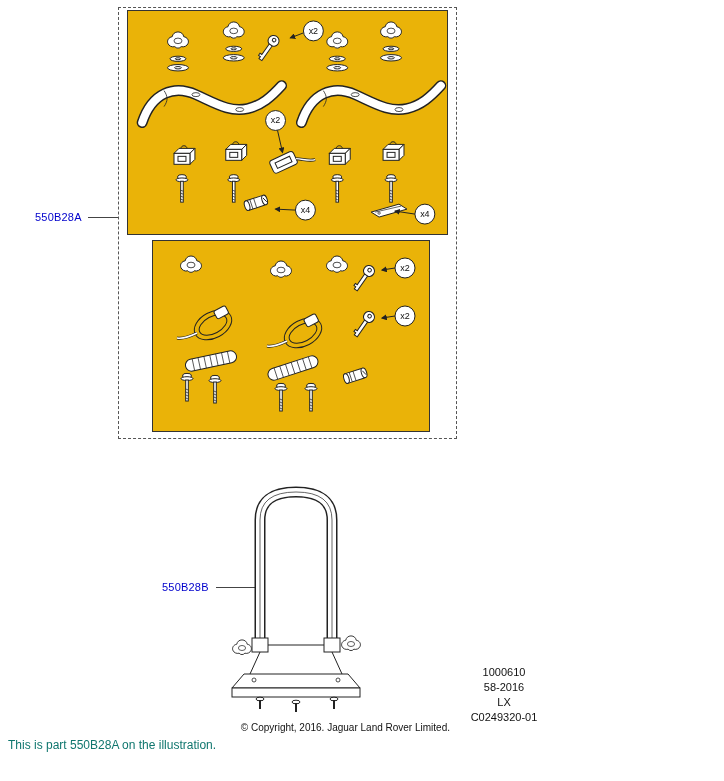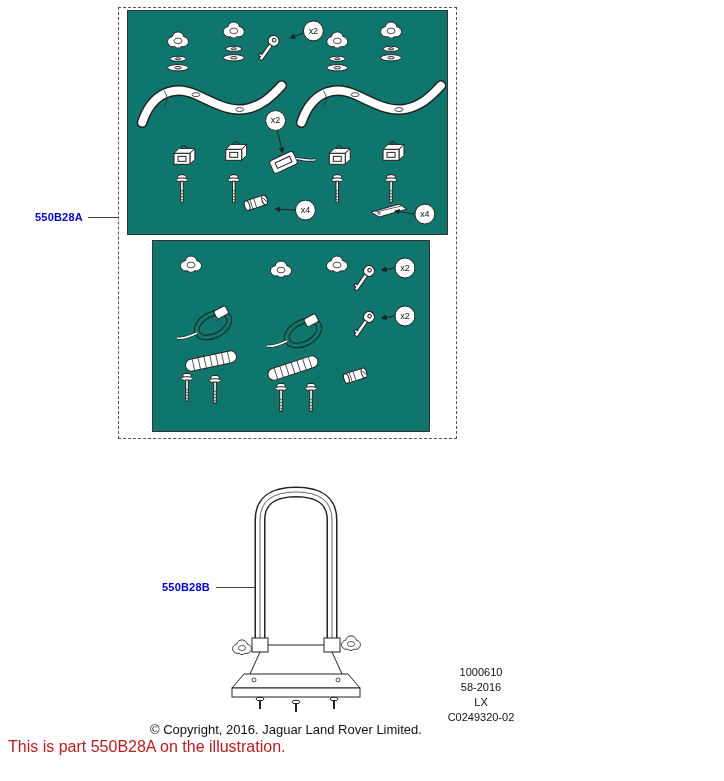--- a/index.html
+++ b/index.html
@@ -3,26 +3,26 @@
 <meta charset="utf-8">
 <style>
   * { margin:0; padding:0; box-sizing:border-box; }
   html,body { background:#ffffff; }
   .page {
     position:relative; width:724px; height:781px; background:#fff;
     font-family:"Liberation Sans", sans-serif; overflow:hidden; color:#111;
   }
   .abs { position:absolute; }
   .dashed-box { border:1px dashed #555; background:transparent; }
-  .solid-box { border:1px solid #333; background:#0f766e; }
-  .part-label { color:#0000cc; font-size:11px; font-weight:bold; letter-spacing:0.2px; cursor:pointer; }
+  .solid-box { border:1px solid #333; background:#eab308; }
+  .part-label { color:#0000cc; font-size:11px; font-weight:normal; letter-spacing:0.2px; cursor:pointer; }
   .leader { height:1px; background:#444; }
   .ref-block { font-size:11px; color:#111; text-align:center; line-height:15px; }
-  .copyright { font-size:13px; color:#111; text-align:left; }
-  .bottom-note { font-size:16px; color:#b91c1c; }
+  .copyright { font-size:10px; color:#111; text-align:right; }
+  .bottom-note { font-size:12px; color:#0f766e; }
   svg.diag { display:block; overflow:hidden; }
   .ln { stroke:#222; fill:none; }
   .co-circle { fill:#fff; stroke:#222; stroke-width:1; }
   .co-text { font-family:"Liberation Sans",sans-serif; font-size:9px; text-anchor:middle; fill:#111; }
 </style>
 </head>
 <body>
 
 <div class="page">
 
@@ -221,24 +221,24 @@
     <g>
       <ellipse cx="30" cy="221" rx="4" ry="1.8" fill="#fff" stroke="#222"></ellipse>
       <line x1="30" y1="222" x2="30" y2="231" stroke="#222" stroke-width="2"></line>
       <ellipse cx="66" cy="224" rx="4" ry="1.8" fill="#fff" stroke="#222"></ellipse>
       <line x1="66" y1="225" x2="66" y2="234" stroke="#222" stroke-width="2"></line>
       <ellipse cx="104" cy="221" rx="4" ry="1.8" fill="#fff" stroke="#222"></ellipse>
       <line x1="104" y1="222" x2="104" y2="231" stroke="#222" stroke-width="2"></line>
     </g>
   </svg>
 
-  <div class="abs ref-block" style="left:422px; top:665px; width:118px;">
+  <div class="abs ref-block" style="left:445px; top:665px; width:118px;">
     <div>1000610</div>
     <div>58-2016</div>
     <div>LX</div>
-    <div>C0249320-02</div>
+    <div>C0249320-01</div>
   </div>
 
   <div class="abs copyright" style="left:150px; top:722px; width:300px;">© Copyright, 2016.  Jaguar Land Rover Limited.</div>
 
   <div class="abs bottom-note" style="left:8px; top:738px;">This is part 550B28A on the illustration.</div>
 
 </div>
 
 </body></html>

